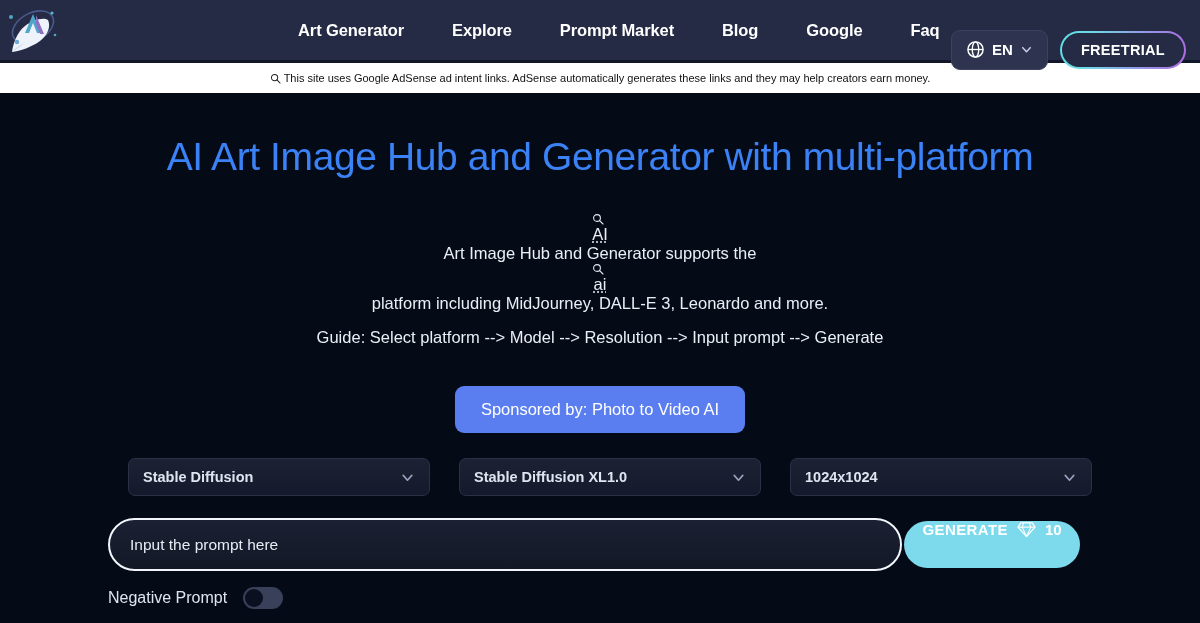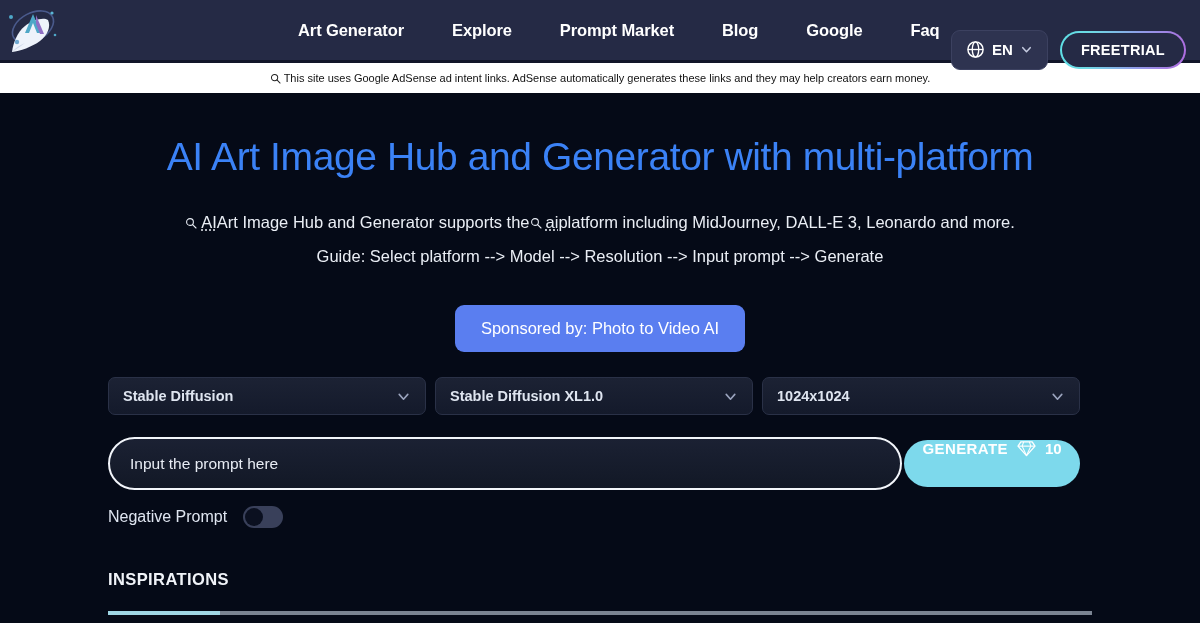--- a/index.html
+++ b/index.html
@@ -76,21 +76,21 @@
   .hero-title{
     text-align:center; color:#3b82f6;
     font-size:39px; font-weight:normal;
     letter-spacing:-0.4px;
     padding-top:42px;
   }
   .hero-sub{
     text-align:center; color:#eaeef5;
     font-size:16.5px; margin-top:34px;
     display:flex; align-items:center; justify-content:center;
-    gap:0px; flex-wrap:nowrap;
+    gap:0px; flex-wrap:nowrap;flex-direction:column;
   }
   .hero-sub2{
     text-align:center; color:#eaeef5;
     font-size:16.5px; margin-top:15px;
   }
   .adlink{ text-decoration:underline; text-decoration-style:dotted; text-underline-offset:2px; }
 
   .sponsor-wrap{ display:flex; justify-content:center; margin-top:39px; }
   .sponsor-btn{
     background:#5a7ef0; color:#ffffff;
@@ -100,21 +100,21 @@
   }
 
   
   .controls{ width:984px; margin:25px auto 0 auto; }
   .select-row{ display:flex; gap:9px; }
   .sel{
     height:38px; border-radius:7px;
     background:linear-gradient(180deg,#1c2234 0%,#141a2b 100%);
     border:1px solid #2a3147;
     display:flex; align-items:center; justify-content:space-between;
-    padding:0 14px; cursor:pointer;
+    padding:0 14px; cursor:pointer;margin-left:20px;
   }
   .sel-1{ width:318px; }
   .sel-2{ width:318px; }
   .sel-3{ width:318px; }
   .sel-label{ color:#dfe5f0; font-size:14.5px; font-weight:bold; }
 
   
   .prompt-row{ display:flex; align-items:center; gap:2px; margin-top:22px; }
   .prompt-input{
     width:794px; height:53px;

